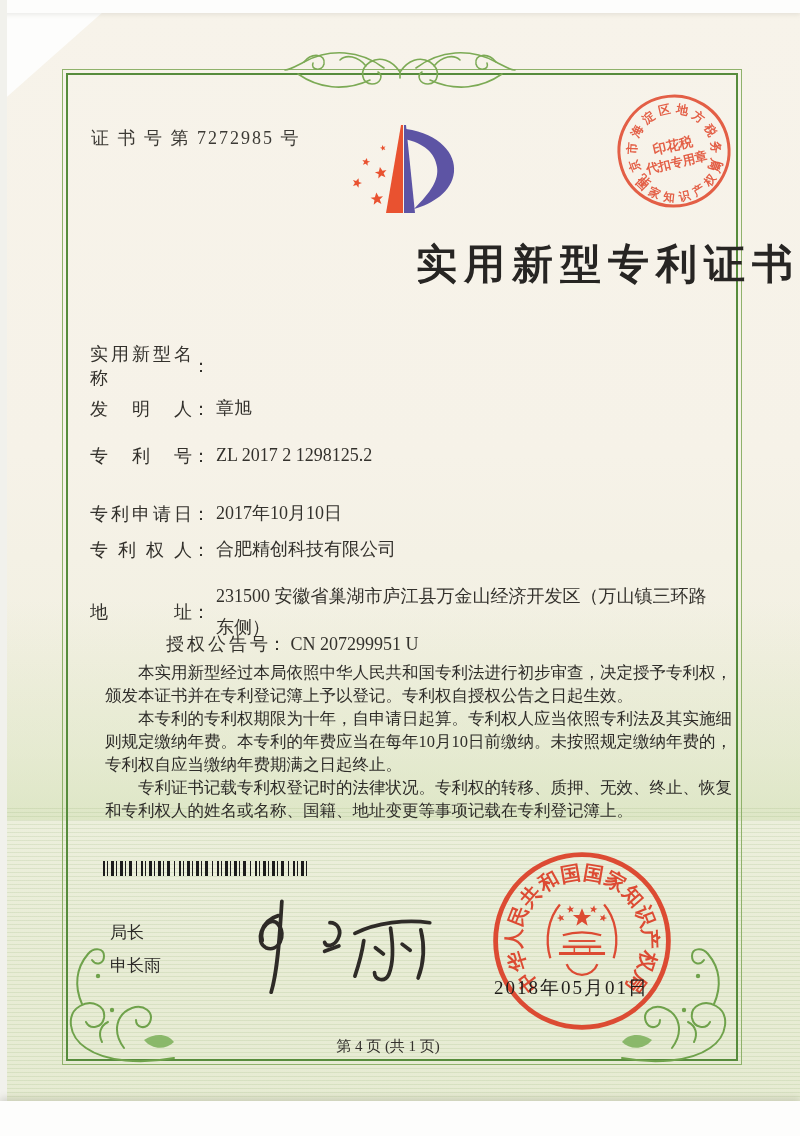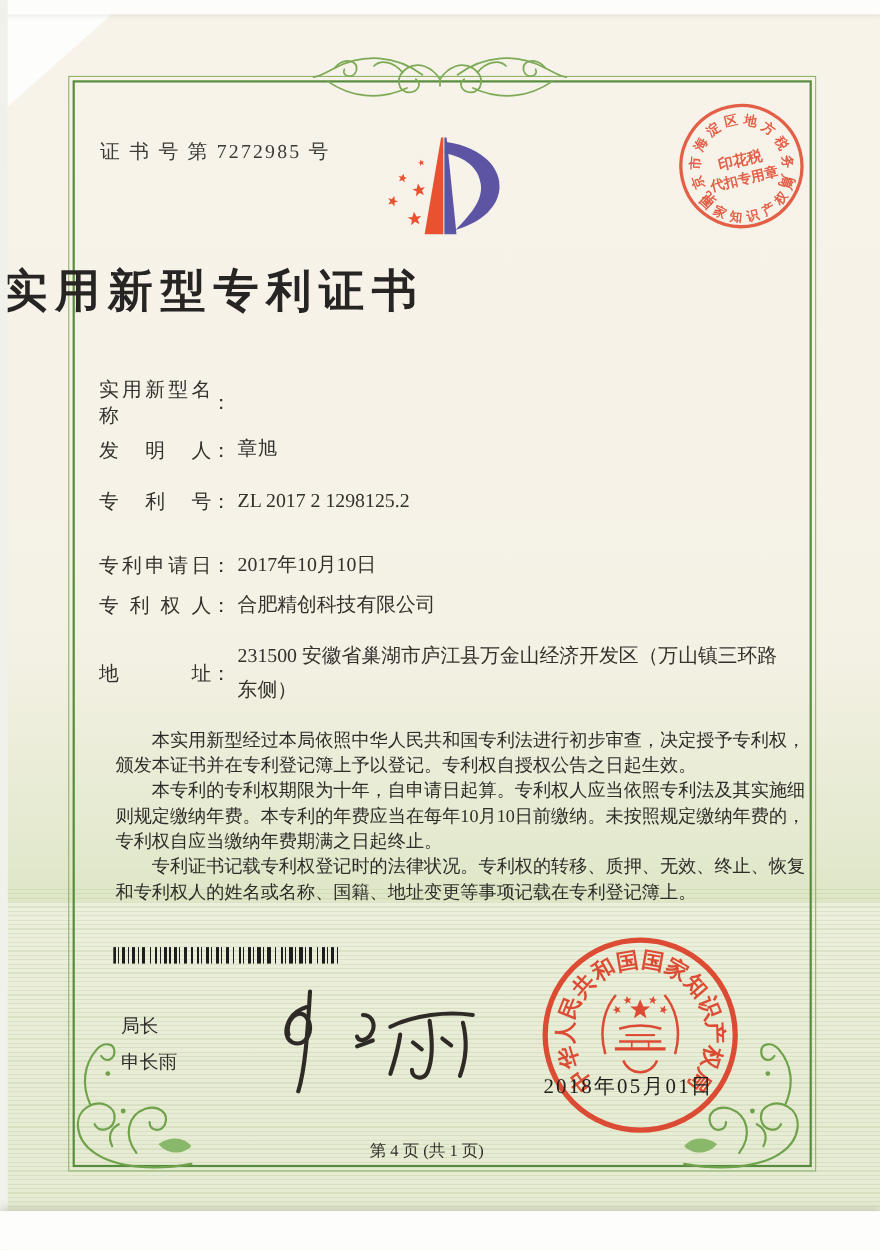--- a/index.html
+++ b/index.html
@@ -26,21 +26,21 @@
 
   .orn { position:absolute; z-index:3; }
 
   
   .cert-no { position:absolute; left:91px; top:126px; font-size:18px; letter-spacing:2px; color:#3c3a35; }
 
   
   .logo { position:absolute; left:342px; top:120px; }
 
   
-  .title { position:absolute; left:0; right:0; top:237px; text-align:left; font-size:41px; font-weight:700; letter-spacing:7px; padding-left:2px; color:#272523; }
+  .title { position:absolute; left:0; right:0; top:237px; text-align:right; font-size:41px; font-weight:700; letter-spacing:7px; padding-left:2px; color:#272523; }
 
   
   .field-row { position:absolute; left:90px; font-size:18px; color:#33312c; display:flex; align-items:center; }
   .f-label { display:inline-block; width:102px; text-align:justify; text-align-last:justify; }
   .f-colon { display:inline-block; width:18px; }
   .f-value { display:inline-block; margin-left:6px; max-width:500px; line-height:31px; margin-top:-6px; padding-top:6px; }
   .row0{top:342px}.row1{top:393px}.row2{top:440px}.row3{top:498px}.row4{top:534px}.row5{top:581px}
   .grant-row { position:absolute; left:90px; top:632px; font-size:18px; color:#33312c; width:660px; display:flex; }
   .grant-second { margin-left:76px; }
 
@@ -191,20 +191,24 @@
         <span class="f-colon">：</span>
       <span class="f-value">合肥精创科技有限公司</span>
     </div>
     <div class="field-row row5">
       <span class="f-label">地址</span>
         <span class="f-colon">：</span>
       <span class="f-value">231500 安徽省巢湖市庐江县万金山经济开发区（万山镇三环路东侧）</span>
     </div>
 
     <div class="grant-row">
+      <span class="grant-second">
+        <span class="f-label">授权公告号</span><span class="f-colon">：</span>
+        <span>CN 207299951 U</span>
+      </span>
     </div>
 
     <div class="body-text">
       <p>本实用新型经过本局依照中华人民共和国专利法进行初步审查，决定授予专利权，颁发本证书并在专利登记簿上予以登记。专利权自授权公告之日起生效。</p>
       <p>本专利的专利权期限为十年，自申请日起算。专利权人应当依照专利法及其实施细则规定缴纳年费。本专利的年费应当在每年10月10日前缴纳。未按照规定缴纳年费的，专利权自应当缴纳年费期满之日起终止。</p>
       <p>专利证书记载专利权登记时的法律状况。专利权的转移、质押、无效、终止、恢复和专利权人的姓名或名称、国籍、地址变更等事项记载在专利登记簿上。</p>
     </div>
 
     <div class="barcode"></div>
 

